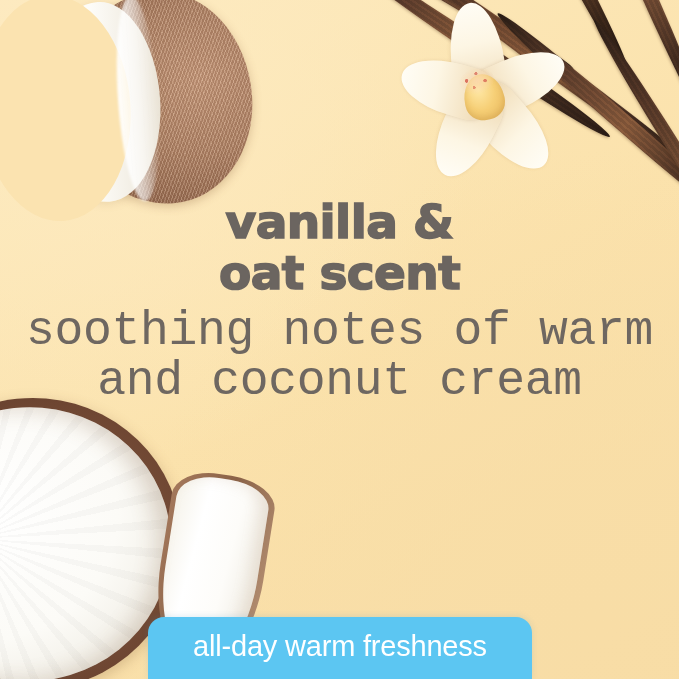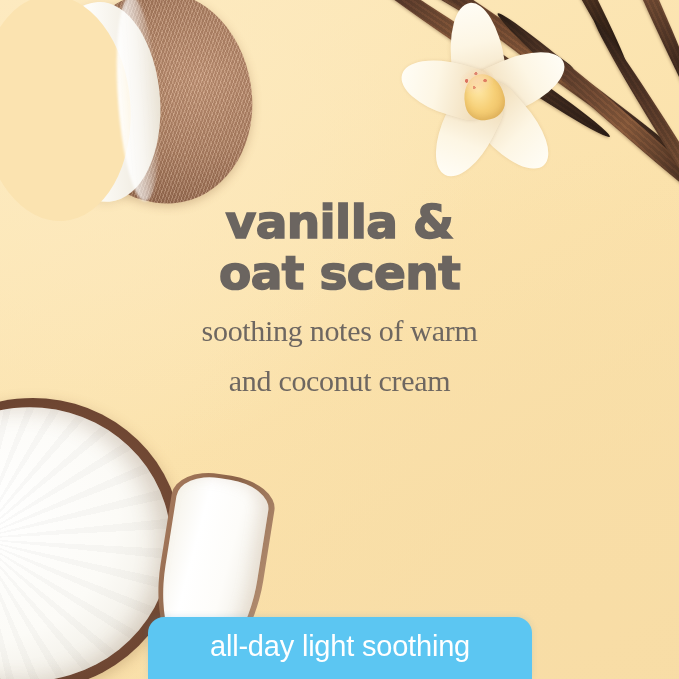--- a/index.html
+++ b/index.html
@@ -161,23 +161,23 @@
     position:absolute;left:0;right:0;top:196px;text-align:center;
     color:#6b6560;
     font-weight:700;font-size:47px;line-height:51px;letter-spacing:-0.6px;
     font-family:"DejaVu Sans","Liberation Sans",sans-serif;
     -webkit-text-stroke:1.6px #6b6560;
     text-shadow:0 1px 0 rgba(255,255,255,.18);
   }
   .headline .l{display:block;}
   .subcopy{
     position:absolute;left:0;right:0;top:306px;text-align:center;
-    color:#6e6761;font-weight:400;font-size:30px;line-height:50px;
+    color:#6e6761;font-weight:400;font-size:48px;line-height:50px;
     letter-spacing:-0.3px;
-    font-family:Liberation Serif, serif;
+    font-family:Liberation Mono, monospace;
   }
   .subcopy .l{display:block;}
 
   
   .banner{
     position:absolute;left:148px;top:617px;width:384px;height:62px;
     background:#5cc6f2;
     border-radius:16px 16px 0 0;
     display:flex;align-items:center;justify-content:center;
     box-shadow:0 -1px 6px rgba(60,150,200,.16);
@@ -240,17 +240,17 @@
     <span class="l">oat scent</span>
   </div>
 
   <div class="subcopy">
     <span class="l">soothing notes of warm</span>
     <span class="l">and coconut cream</span>
   </div>
 
   <div class="banner">
     <div class="banner-text">
-      <span class="b">all-day</span><span> light soothing</span>
+      <span class="b">all-day</span><span> warm freshness</span>
     </div>
   </div>
 
 </div>
 
 </body></html>

